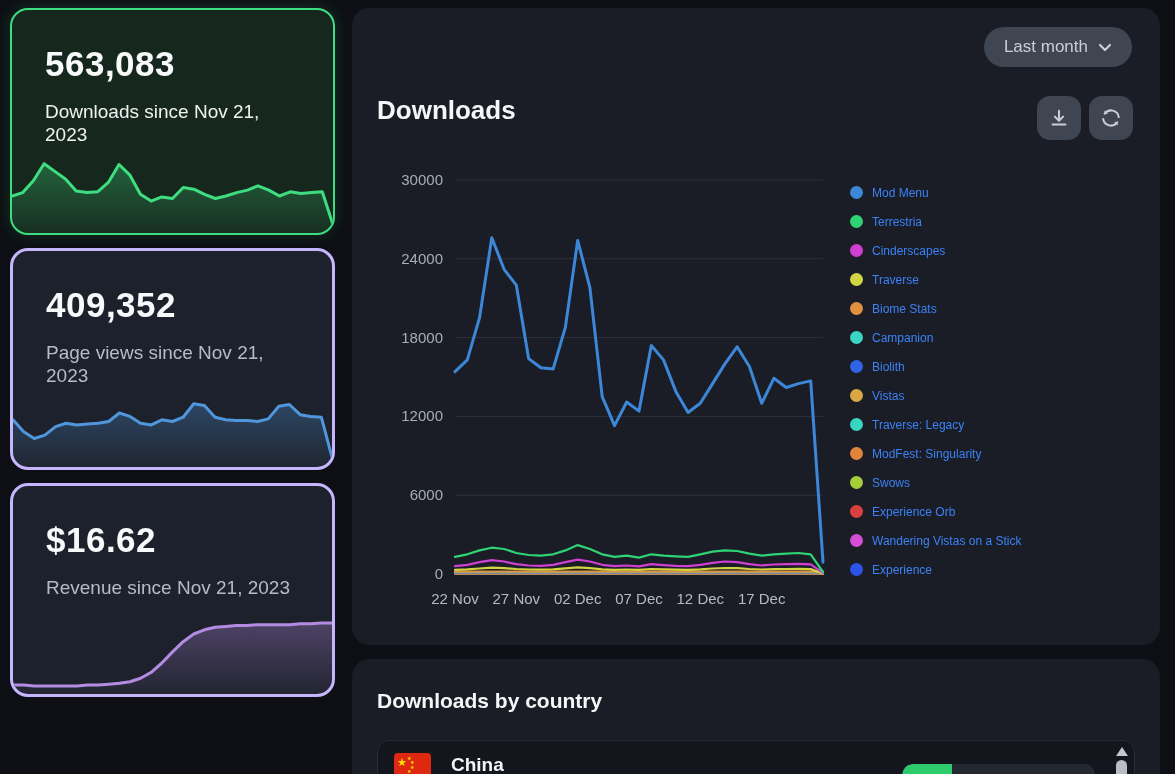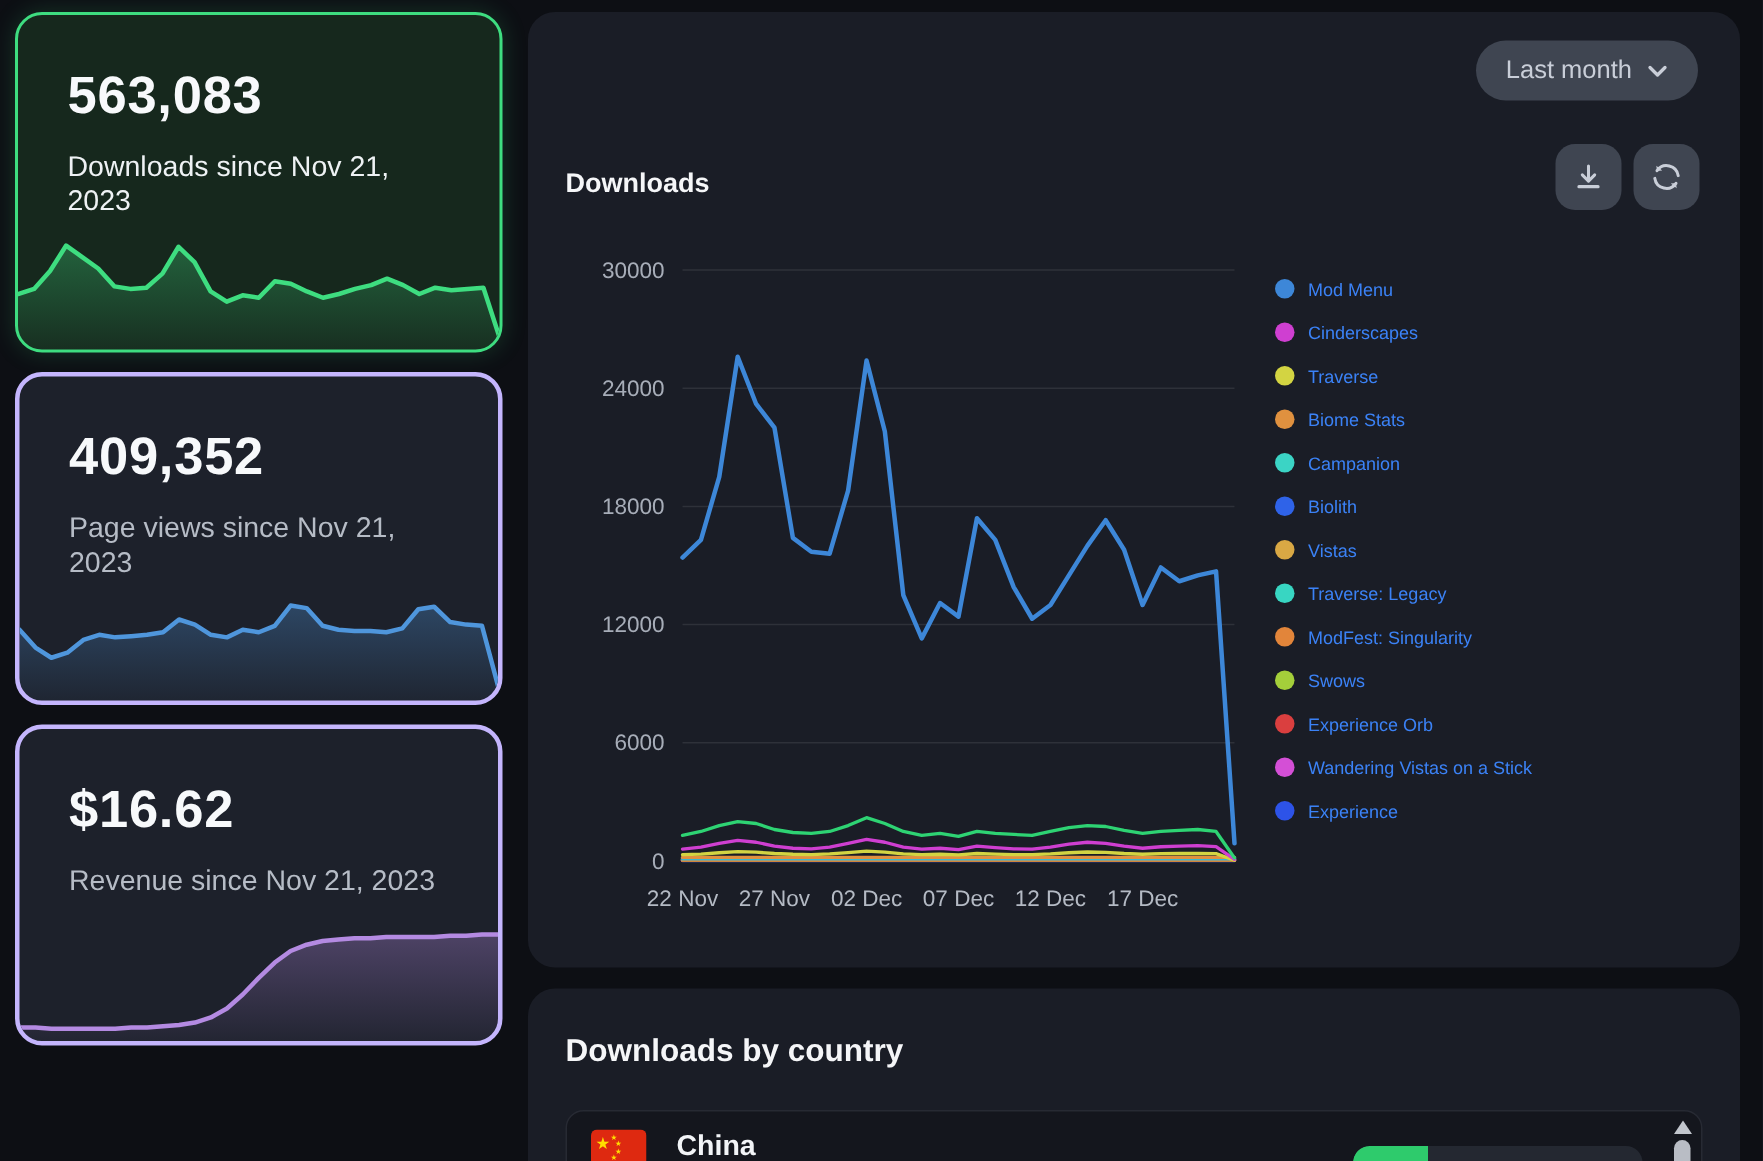--- a/index.html
+++ b/index.html
@@ -36,22 +36,22 @@
   }
   #main-panel { top: 8px; height: 637px; }
   #country-panel { top: 659px; height: 140px; }
   .pill {
     position: absolute; top: 19px; right: 28px; height: 40px;
     display: flex; align-items: center; gap: 10px; padding: 0 20px;
     background: #3f4551; border: none; border-radius: 20px;
     color: #c9ced8; font-size: 17px; font-family: inherit; cursor: pointer;
   }
   .panel-title {
-    position: absolute; left: 25px; top: 104px;
-    font-size: 18px; font-weight: bold; color: #f5f6f8;
+    position: absolute; left: 25px; top: 87px;
+    font-size: 26px; font-weight: bold; color: #f5f6f8;
   }
   #country-title { top: 30px; font-size: 21px; }
   .iconbtn {
     position: absolute; top: 88px; width: 44px; height: 44px;
     background: #3f4551; border: none; border-radius: 13px;
     display: flex; align-items: center; justify-content: center; cursor: pointer;
   }
   #export-btn { right: 79px; }
   #refresh-btn { right: 27px; }
   #main-chart { position: absolute; left: 0; top: 0; width: 808px; height: 637px; }
@@ -185,20 +185,24 @@
       <polyline points="103.0,558.1 115.3,556.8 127.5,554.2 139.8,552.2 152.1,553.5 164.3,556.1 176.6,557.5 188.9,557.9 201.1,556.8 213.4,554.2 225.7,551.6 237.9,553.5 250.2,556.8 262.5,558.1 274.7,557.5 287.0,558.4 299.3,556.1 311.5,557.1 323.8,557.9 336.1,558.1 348.3,556.8 360.6,554.8 372.9,553.5 385.1,554.2 397.4,556.1 409.7,557.5 421.9,556.5 434.2,556.1 446.5,555.8 458.7,556.4 471.0,564.9" fill="none" stroke="#cf3fd1" stroke-width="2.2" stroke-linejoin="round" stroke-linecap="round"></polyline>
       <polyline points="103.0,548.9 115.3,546.3 127.5,542.4 139.8,539.7 152.1,541.0 164.3,545.0 176.6,547.0 188.9,547.6 201.1,546.3 213.4,542.4 225.7,537.1 237.9,541.0 250.2,546.3 262.5,548.9 274.7,547.6 287.0,549.6 299.3,546.3 311.5,547.6 323.8,548.3 336.1,548.9 348.3,546.3 360.6,543.7 372.9,542.4 385.1,543.0 397.4,545.6 409.7,547.6 421.9,546.3 434.2,545.6 446.5,545.0 458.7,546.3 471.0,564.0" fill="none" stroke="#2ed373" stroke-width="2.2" stroke-linejoin="round" stroke-linecap="round"></polyline>
       <polyline points="103.0,363.7 115.3,351.9 127.5,309.9 139.8,229.8 152.1,261.3 164.3,277.1 176.6,350.6 188.9,359.8 201.1,361.1 213.4,319.1 225.7,232.4 237.9,279.7 250.2,388.7 262.5,417.6 274.7,394.0 287.0,403.1 299.3,337.5 311.5,351.9 323.8,383.4 336.1,404.5 348.3,395.3 360.6,375.6 372.9,355.9 385.1,338.8 397.4,358.5 409.7,395.3 421.9,370.3 434.2,379.5 446.5,375.6 458.7,372.9 471.0,554.2" fill="none" stroke="#3d87d8" stroke-width="3" stroke-linejoin="round" stroke-linecap="round"></polyline>
     </svg>
   <div id="legend">
       <div class="legend-row">
         <span class="legend-dot" style="background: rgb(61, 135, 216);"></span>
         <span class="legend-label">Mod Menu</span>
       </div>
       <div class="legend-row">
+        <span class="legend-dot" style="background: rgb(46, 211, 115);"></span>
+        <span class="legend-label">Terrestria</span>
+      </div>
+      <div class="legend-row">
         <span class="legend-dot" style="background: rgb(207, 63, 209);"></span>
         <span class="legend-label">Cinderscapes</span>
       </div>
       <div class="legend-row">
         <span class="legend-dot" style="background: rgb(211, 212, 66);"></span>
         <span class="legend-label">Traverse</span>
       </div>
       <div class="legend-row">
         <span class="legend-dot" style="background: rgb(224, 145, 63);"></span>
         <span class="legend-label">Biome Stats</span>

